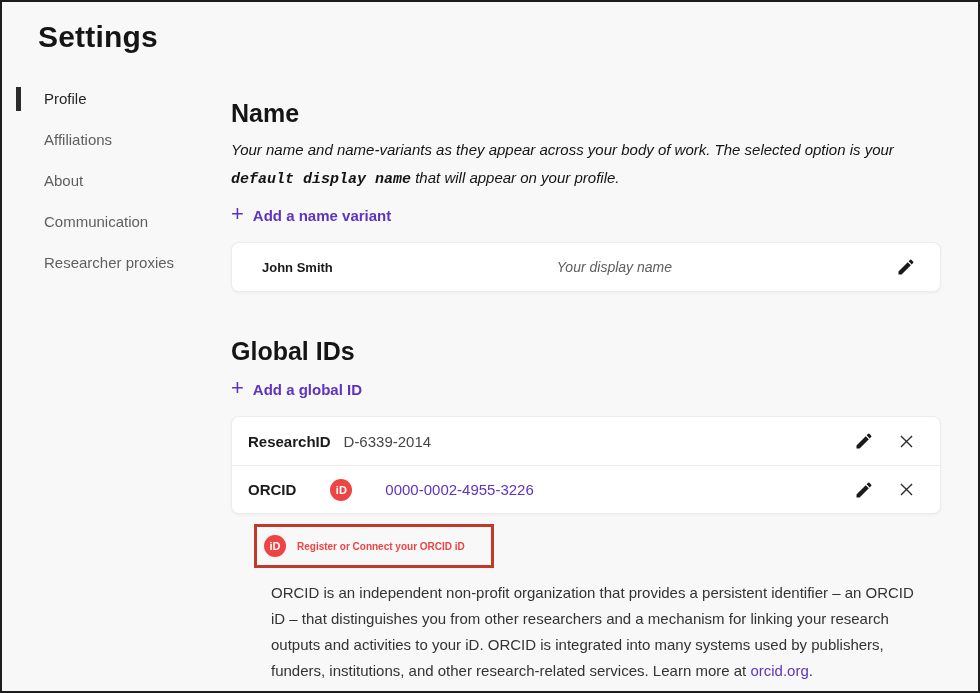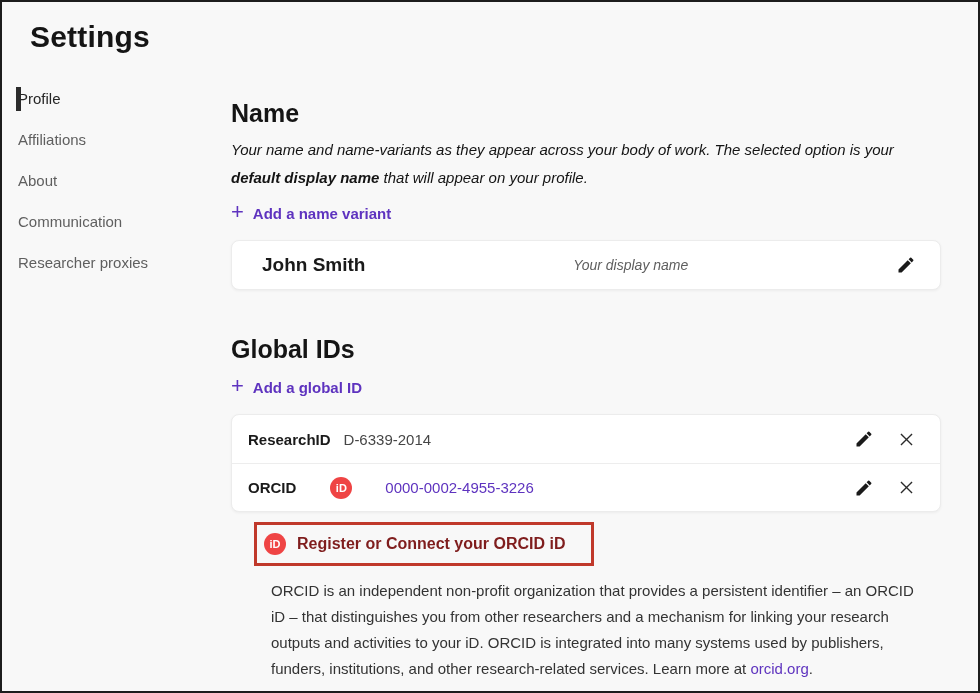--- a/index.html
+++ b/index.html
@@ -8,34 +8,34 @@
 
   .frame {
     width:980px; height:693px;
     background:#f8f8f8;
     border:2px solid #1d1d1d;
     overflow:hidden;
     position:relative;
   }
 
   .page-title {
-    margin:14px 0 0 28px;
+    margin:14px 0 0 36px;
     font-size:30px; line-height:42px;
     font-weight:600; color:#151515;
     letter-spacing:.2px;
   }
 
   .layout { display:flex; margin-top:20px; }
 
   
   .sidebar { width:229px; flex-shrink:0; padding-left:14px; }
   .nav-item {
     height:41px; display:flex; align-items:center;
     font-size:15px; color:#5f5f5f;
-    padding-left:2px; position:relative; cursor:pointer;
+    padding-left:28px; position:relative; cursor:pointer;
   }
   .nav-item.active { color:#262626; }
   .nav-item.active::before {
     content:""; position:absolute; left:0; top:50%;
     transform:translateY(-50%);
     width:5px; height:24px; background:#2b2b2b;
   }
 
   
   .main { flex:1; padding-right:37px; }
@@ -45,21 +45,21 @@
     font-weight:600; color:#151515;
   }
   .name-heading { margin-top:18px; }
   .gid-heading  { margin-top:42px; }
 
   .desc {
     margin-top:6px;
     font-size:15px; line-height:28px;
     font-style:italic; color:#141414;
   }
-  .desc strong { font-weight:700; }
+  .desc strong { font-weight:700;font-family:Liberation Mono, monospace; }
 
   .add-link {
     display:inline-flex; align-items:center; gap:9px;
     margin-top:12px;
     color:#5e33bf; font-weight:700; font-size:15px;
     text-decoration:none; cursor:pointer;
   }
   .add-link .plus {
     font-size:22px; font-weight:400; line-height:18px;
     position:relative; top:-1px;
@@ -70,21 +70,21 @@
     border:1px solid #ececec;
     border-radius:8px;
     box-shadow:0 1px 3px rgba(0,0,0,.05);
   }
 
   .name-card {
     margin-top:16px; height:50px;
     display:flex; align-items:center;
     padding:0 24px 0 30px;
   }
-  .name-value { font-weight:700; font-size:19px; color:#1a1a1a; }
+  .name-value { font-weight:700; font-size:13px; color:#1a1a1a; }
   .name-hint  { flex:1; text-align:center; font-style:italic; font-size:14px; color:#5e5e5e; }
 
   .icon-btn {
     background:none; border:none; padding:0;
     display:inline-flex; align-items:center; justify-content:center;
     cursor:pointer;
   }
 
   .gid-card { margin-top:16px; }
   .gid-row {
@@ -108,21 +108,21 @@
   .gid-row .orcid-badge { margin-left:14px; }
 
   .callout {
     margin:10px 0 0 23px;
     display:inline-flex; align-items:center; gap:11px;
     border:3px solid #c0392b;
     padding:8px 26px 8px 7px;
     background:transparent;
   }
   .callout-link {
-    color:#7f1d1d; font-weight:700; font-size:16px;
+    color:#ef4444; font-weight:700; font-size:10px;
     text-decoration:none; cursor:pointer;
   }
 
   .orcid-desc {
     margin:12px 0 0 40px;
     width:660px;
     font-size:15px; line-height:26px; color:#333333;
   }
   .text-link { color:#5e33bf; text-decoration:none; cursor:pointer; }
 

